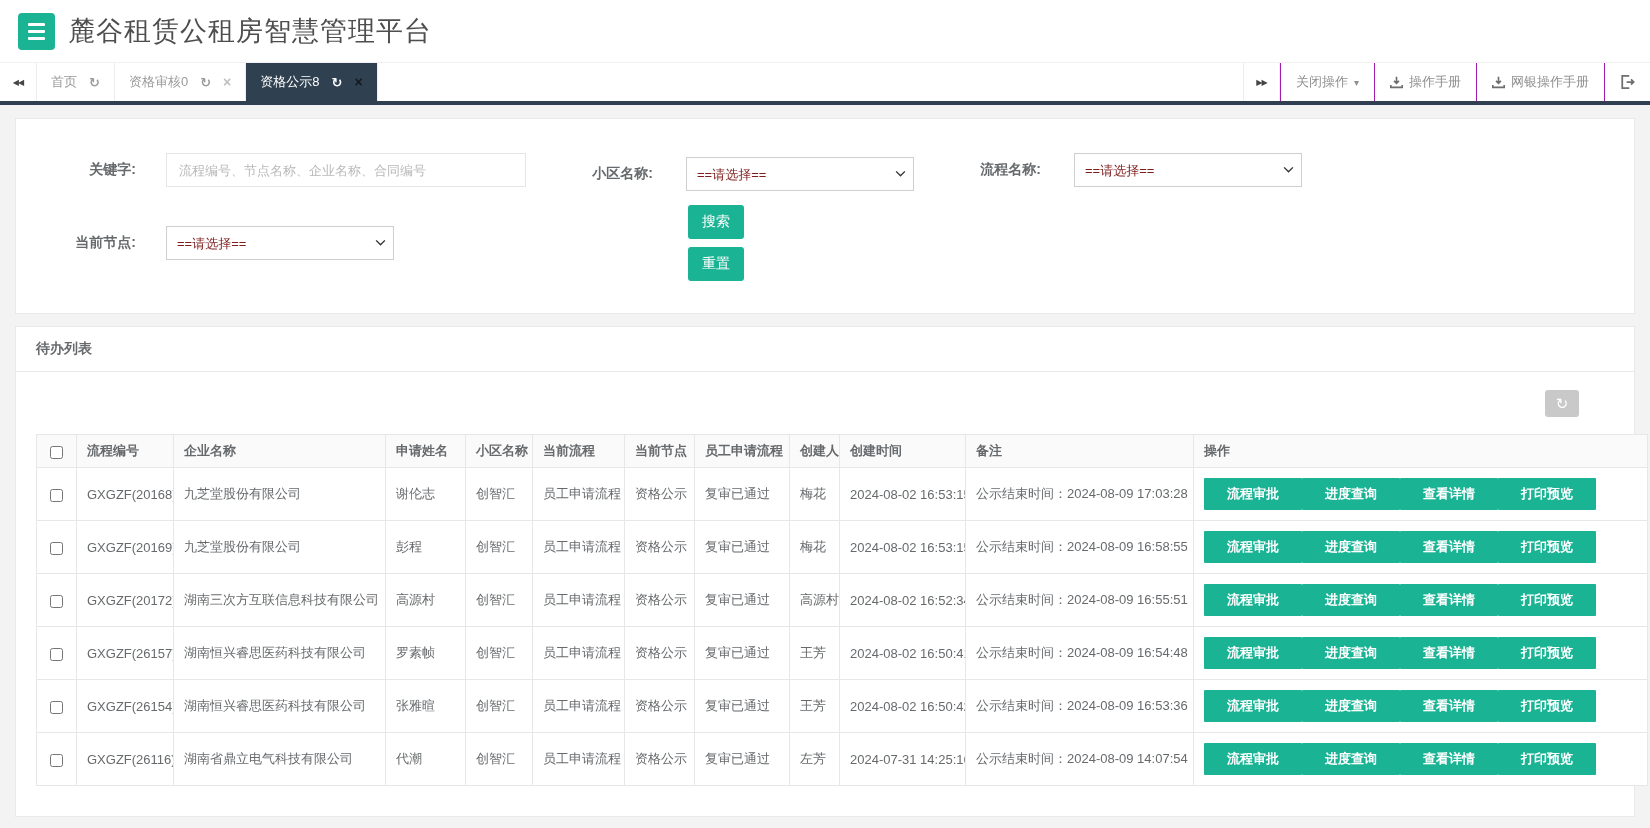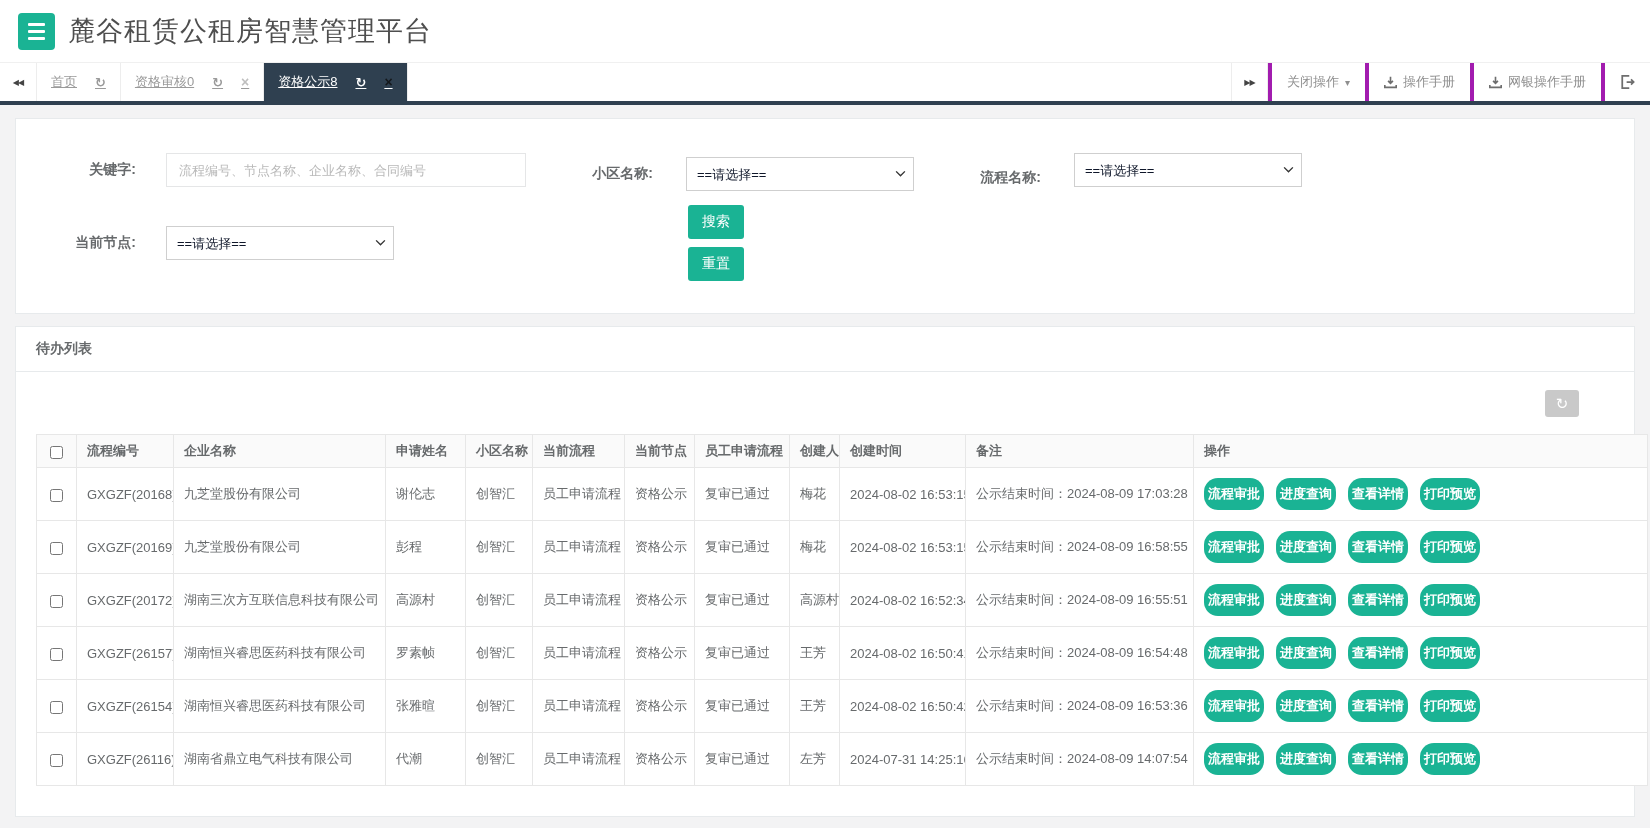--- a/index.html
+++ b/index.html
@@ -12,61 +12,61 @@
   }
   
   .app-header { height:62px; background:#fff; display:flex; align-items:center; padding-left:18px; }
   .burger { width:37px; height:37px; background:#1ab394; border-radius:4px; display:flex; flex-direction:column; justify-content:center; align-items:center; gap:4px; margin-right:13px; cursor:pointer; flex:0 0 auto; }
   .burger i { display:block; width:17px; height:3px; background:#fff; border-radius:1px; }
   .app-title { font-size:27px; color:#4e4e4e; letter-spacing:1px; }
   
   .tabstrip { height:43px; background:#fff; border-top:1px solid #f0f0f0; border-bottom:4px solid #2f4050; display:flex; align-items:stretch; }
   .nav-btn { width:37px; display:flex; align-items:center; justify-content:center; color:#555; cursor:pointer; border-right:1px solid #ededed; flex:0 0 auto; }
   .dbl-arrow { font-size:8px; letter-spacing:-1px; color:#444; }
-  .tab { display:flex; align-items:center; gap:18px; padding:0 14px; color:#9a9a9a; cursor:pointer; border-right:1px solid #ededed; background:#fff; white-space:nowrap;text-decoration:underline; }
+  .tab { display:flex; align-items:center; gap:12px; padding:0 14px; color:#9a9a9a; cursor:pointer; border-right:1px solid #ededed; background:#fff; white-space:nowrap; }
   .tab .glyph-refresh { font-weight:bold; font-size:13px; }
   .tab .glyph-close { color:#bfbfbf; font-weight:bold; font-size:14px; }
   .tab.active { background:#2f4050; color:#fff; }
   .tab.active .glyph-refresh { color:#fff; }
   .tab.active .glyph-close { color:#15181c; }
   .tab-right { margin-left:auto; display:flex; align-items:stretch; }
-  .right-item { display:flex; align-items:center; gap:6px; padding:0 15px; color:#8f8f8f; border-left:4px solid #a21caf; cursor:pointer; white-space:nowrap; }
+  .right-item { display:flex; align-items:center; gap:6px; padding:0 15px; color:#8f8f8f; border-left:1px solid #a21caf; cursor:pointer; white-space:nowrap; }
   .right-item svg { display:block; }
   .caret { font-size:10px; color:#8f8f8f; }
   
   .content { padding:13px 15px 0; }
   .panel { background:#fff; border:1px solid #e7eaec; margin-bottom:12px; }
   .panel-title { padding:13px 20px; font-size:14px; font-weight:bold; color:#676a6c; border-bottom:1px solid #e7eaec; }
   
   .form { padding:30px 0 32px; }
   .form-row { display:flex; align-items:center; }
   .form-row + .form-row { margin-top:14px; }
   .group { display:flex; align-items:center; }
   .group label { font-weight:bold; color:#676a6c; font-size:14px; text-align:right; }
   .g1 label { width:150px; padding-right:30px; }
   .g2 { margin-left:40px;margin-top:8px; }  .g2 label { width:120px; padding-right:33px; }
-  .g3 { margin-left:40px;align-items:flex-end; }  .g3 label { width:120px; padding-right:33px; }
+  .g3 { margin-left:40px; }  .g3 label { width:120px; padding-right:33px; }
   .txt-input { width:360px; height:34px; border:1px solid #e5e6e7; padding:16px 12px; font-size:13px; color:#676a6c; outline:none; font-family:inherit; }
   .txt-input::placeholder { color:#b9b9b9; }
   .selwrap { position:relative; width:228px; height:34px; border:1px solid #cfcfcf; background:#fff; }
-  .selwrap select { appearance:none; -webkit-appearance:none; width:100%; height:100%; border:none; background:transparent; padding:0 24px 0 10px; font-size:13px; color:#0f172a; outline:none; font-family:inherit; cursor:pointer; }
+  .selwrap select { appearance:none; -webkit-appearance:none; width:100%; height:100%; border:none; background:transparent; padding:0 24px 0 10px; font-size:13px; color:#7f1d1d; outline:none; font-family:inherit; cursor:pointer; }
   .selwrap .chev { position:absolute; right:7px; top:50%; transform:translateY(-50%); pointer-events:none; display:flex; }
   .btn-group { margin-left:294px; display:flex; gap:8px;flex-direction:column; }
   .btn-green { background:#1ab394; color:#fff; border:none; border-radius:3px; font-size:14px; padding:8px 14px; cursor:pointer; font-family:inherit; }
   
   .table-toolbar { height:62px; display:flex; align-items:center; justify-content:flex-end; padding-right:55px; }
   .refresh-btn { width:34px; height:27px; background:#c9c9c9; color:#fff; border:none; border-radius:3px; font-size:15px; cursor:pointer; line-height:1; }
   .table-wrap { padding:0 20px 30px; }
   table { border-collapse:collapse; table-layout:fixed; width:1612px; }
   th, td { border:1px solid #e7e7e7; font-size:13px; color:#676a6c; padding:6px 10px; overflow:hidden; white-space:nowrap; }
   thead th { background:#fafafa; font-weight:bold; text-align:left; height:33px; }
   tbody td { height:53px; background:#fff; }
   td.chk, th.chk { text-align:center; padding:6px 4px; }
   td.ops { padding-left:10px; }
-  .row-btn { background:#1ab394; color:#fff; border:none; border-radius:14px; font-size:13px; font-weight:bold; padding:7px 4px; margin-right:12px; cursor:pointer; font-family:inherit; }
+  .row-btn { background:#1ab394; color:#fff; border:none; border-radius:1px; font-size:13px; font-weight:bold; padding:7px 23px; cursor:pointer; font-family:inherit; }
   input[type="checkbox"] { width:13px; height:13px; margin:0; vertical-align:middle; }
 </style>
 </head>
 <body>
 
 <div class="app-header">
   <div class="burger">
       <i></i>
       <i></i>
       <i></i>

